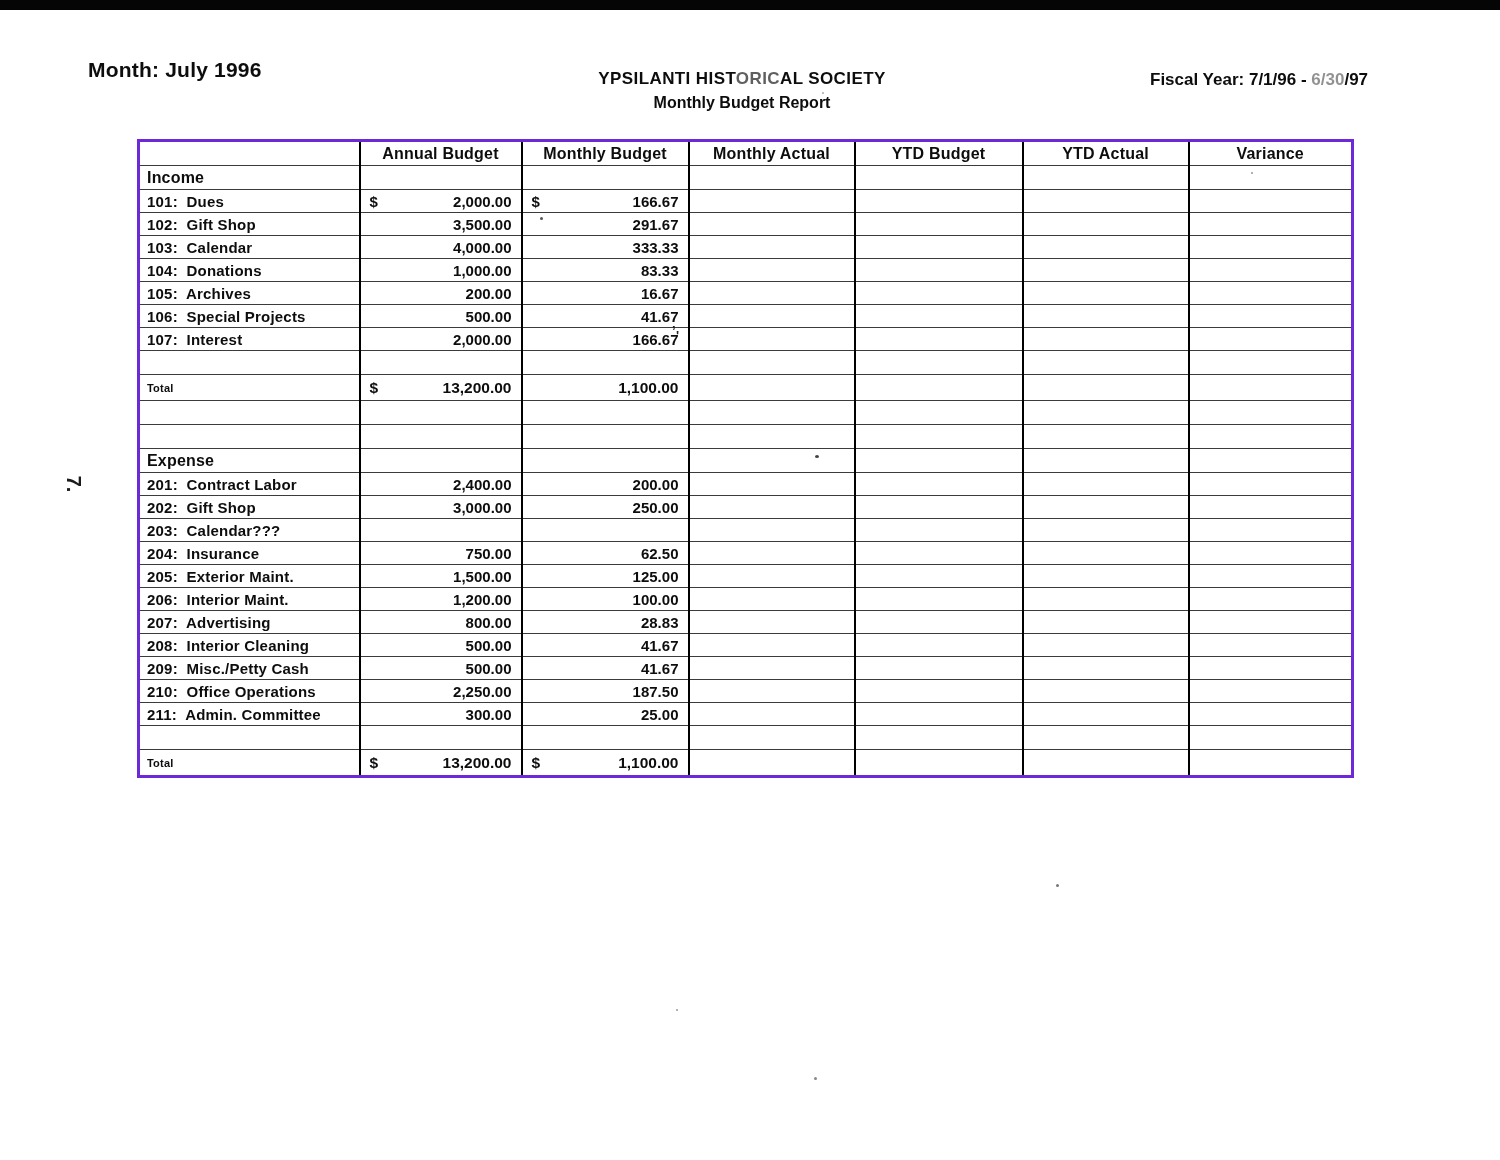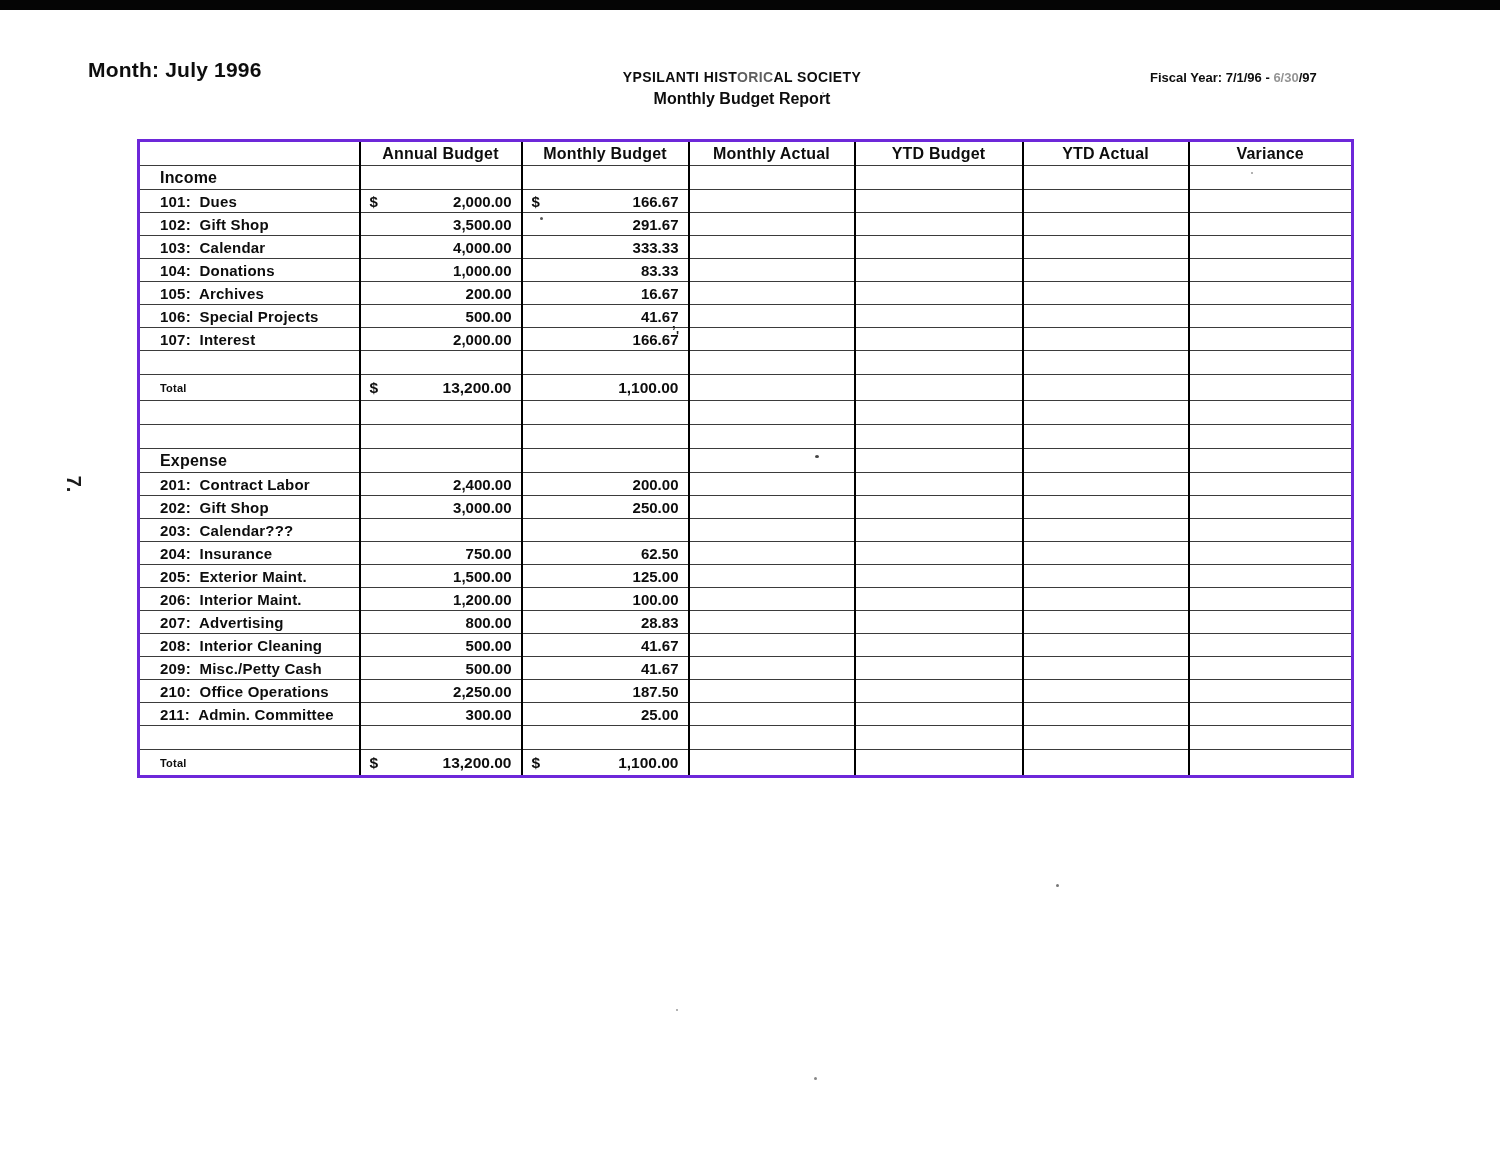--- a/index.html
+++ b/index.html
@@ -5,24 +5,24 @@
   html,body{margin:0;padding:0;}
   body{
     width:1500px;height:1160px;position:relative;overflow:hidden;
     background:#ffffff;
     font-family:"Liberation Sans", sans-serif;
     font-weight:bold;color:#0d0d0d;
   }
   .scan-bar{position:absolute;left:0;top:0;width:1500px;height:10px;background:#050505;}
   .hdr-month{position:absolute;left:88px;top:58px;font-size:21px;letter-spacing:.2px;}
   .hdr-center{position:absolute;left:492px;top:69px;width:500px;text-align:center;}
-  .hdr-org{font-size:14px;letter-spacing:.4px;}
+  .hdr-org{font-size:17px;letter-spacing:.4px;}
   .hdr-org .faded{color:#222;opacity:.72;filter:blur(.3px);}
   .hdr-report{font-size:16px;margin-top:5px;}
-  .hdr-fiscal{position:absolute;left:1150px;top:70px;font-size:13px;}
+  .hdr-fiscal{position:absolute;left:1150px;top:70px;font-size:17px;}
   .hdr-fiscal .faded{opacity:.45;filter:blur(.4px);}
   .page-num{
     position:absolute;left:52px;top:462px;width:44px;height:44px;
     display:flex;align-items:center;justify-content:center;
     transform:rotate(90deg);font-size:20px;color:#1a1a1a;
   }
   table.budget{
     position:absolute;left:137px;top:139px;width:1214px;
     border-collapse:collapse;table-layout:fixed;
     border:3px solid #6d28d9;
@@ -31,21 +31,21 @@
     border-left:2px solid #000;
     border-top:1px solid #3b3b3b;
     height:22px;padding:0;overflow:hidden;vertical-align:middle;
     font-weight:bold;color:#0d0d0d;
   }
   table.budget th:first-child, table.budget td:first-child{border-left:none;}
   table.budget thead th{
     border-top:none;text-align:center;font-size:16px;height:23px;letter-spacing:.2px;
   }
   td.c-label{text-align:left;}
-  td.c-label .lbl{display:block;padding-left:20px;font-size:15px;white-space:pre;letter-spacing:.2px;}
+  td.c-label .lbl{display:block;padding-left:7px;font-size:15px;white-space:pre;letter-spacing:.2px;}
   td.c-money{font-size:15px;}
   td.c-money .wrap{display:flex;align-items:center;padding:0 9px 0 9px;}
   td.c-money .cur{margin-right:auto;}
   td.c-money .amt{margin-left:auto;}
   tr.row-section td{height:23px;}
   tr.row-section .lbl{font-size:16px;}
   tr.row-total td{height:25px;}
   tr.row-total .lbl{font-size:11px;}
   tr.row-total .amt, tr.row-total .cur{font-size:15.5px;}
   tr.row-blank td{height:23px;}

